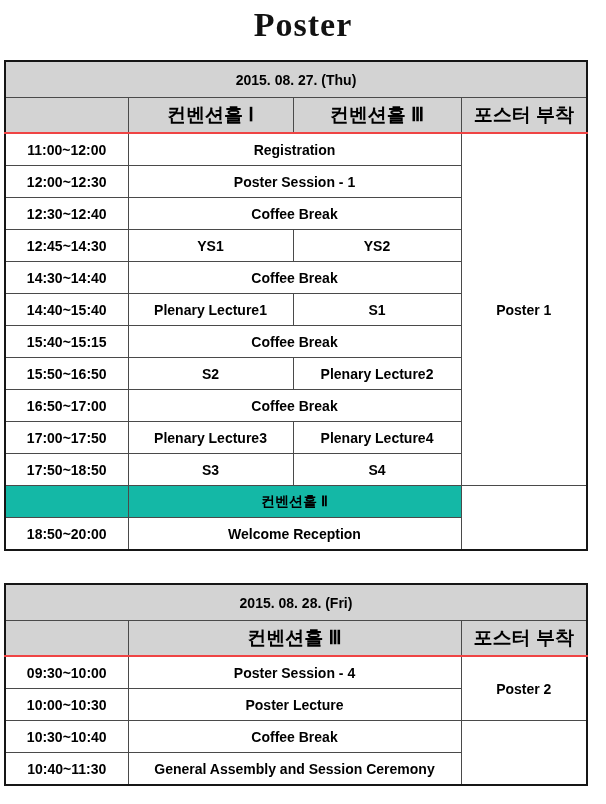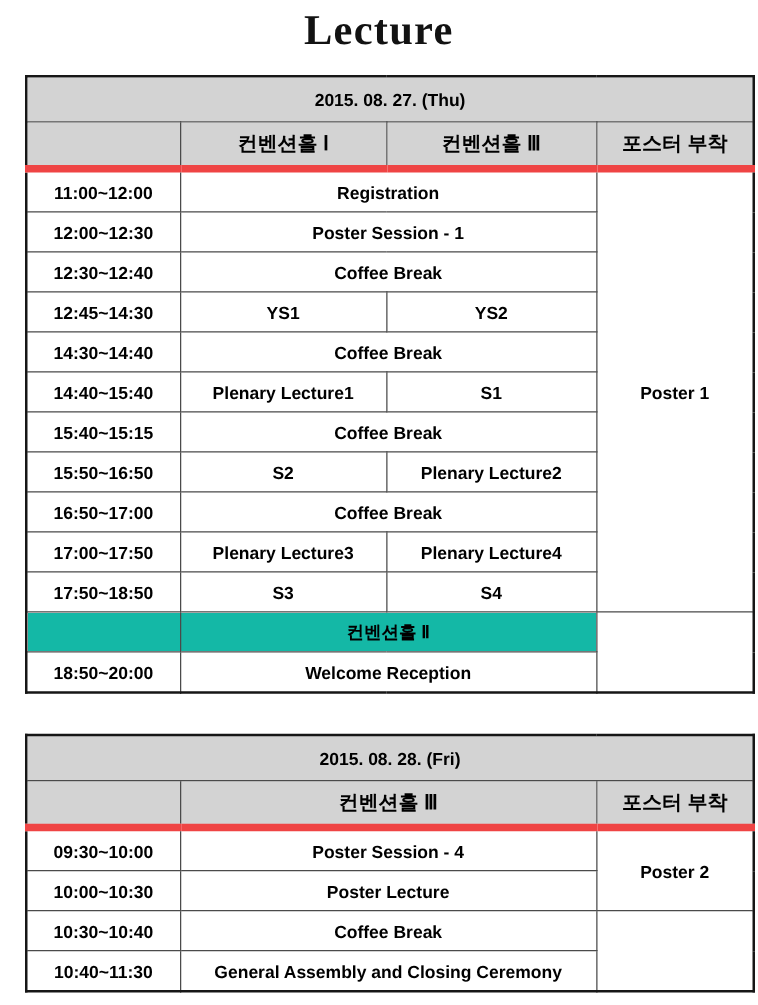--- a/index.html
+++ b/index.html
@@ -20,21 +20,21 @@
     font-weight: bold;
     font-size: 34px;
     line-height: 42px;
     letter-spacing: 1px;
     color: #121212;
   }
   table.sched {
     border-collapse: collapse;
     table-layout: fixed;
     width: 582px;
-    margin-left: 20px;
+    margin-left: 4px;
     border: 2px solid #161616;
   }
   table.sched td {
     border: 1px solid #4a4a4a;
     text-align: center;
     vertical-align: middle;
     font-weight: bold;
     font-size: 14px;
     color: #000;
     padding: 0;
@@ -42,35 +42,35 @@
     white-space: nowrap;
   }
   td.date-hd {
     background: #d3d3d3;
     font-size: 19px;
     height: 35px;
     border-bottom: 2px solid #2b2b2b;
   }
   tr.colhd td {
     background: #d3d3d3;
-    font-size: 16px;
+    font-size: 19px;
     height: 34px;
-    border-bottom: 6px solid #ef4444;
+    border-bottom: 2px solid #ef4444;
   }
   tr.body-row td { height: 31px; }
   td.gray { background: #14b8a6; font-size: 15px; }
   #table-day1 { margin-top: 14px; }
   #table-day2 { margin-top: 32px; }
 </style>
 </head>
 <body>
 
 <div class="page">
 
-  <h1 class="doc-title">Lecture</h1>
+  <h1 class="doc-title">Poster</h1>
 
   <table class="sched" id="table-day1">
     <colgroup>
       <col style="width:123px">
         <col style="width:165px">
         <col style="width:168px">
         <col style="width:126px">
     </colgroup>
     <tbody>
         <tr>
@@ -170,18 +170,18 @@
       <td>10:00~10:30</td>
       <td>Poster Lecture</td>
     </tr>
     <tr class="body-row">
       <td>10:30~10:40</td>
       <td>Coffee Break</td>
       <td rowspan="2"></td>
     </tr>
     <tr class="body-row">
       <td>10:40~11:30</td>
-      <td>General Assembly and Closing Ceremony</td>
+      <td>General Assembly and Session Ceremony</td>
     </tr>
   </tbody>
     </table>
 
 </div>
 
 </body></html>

